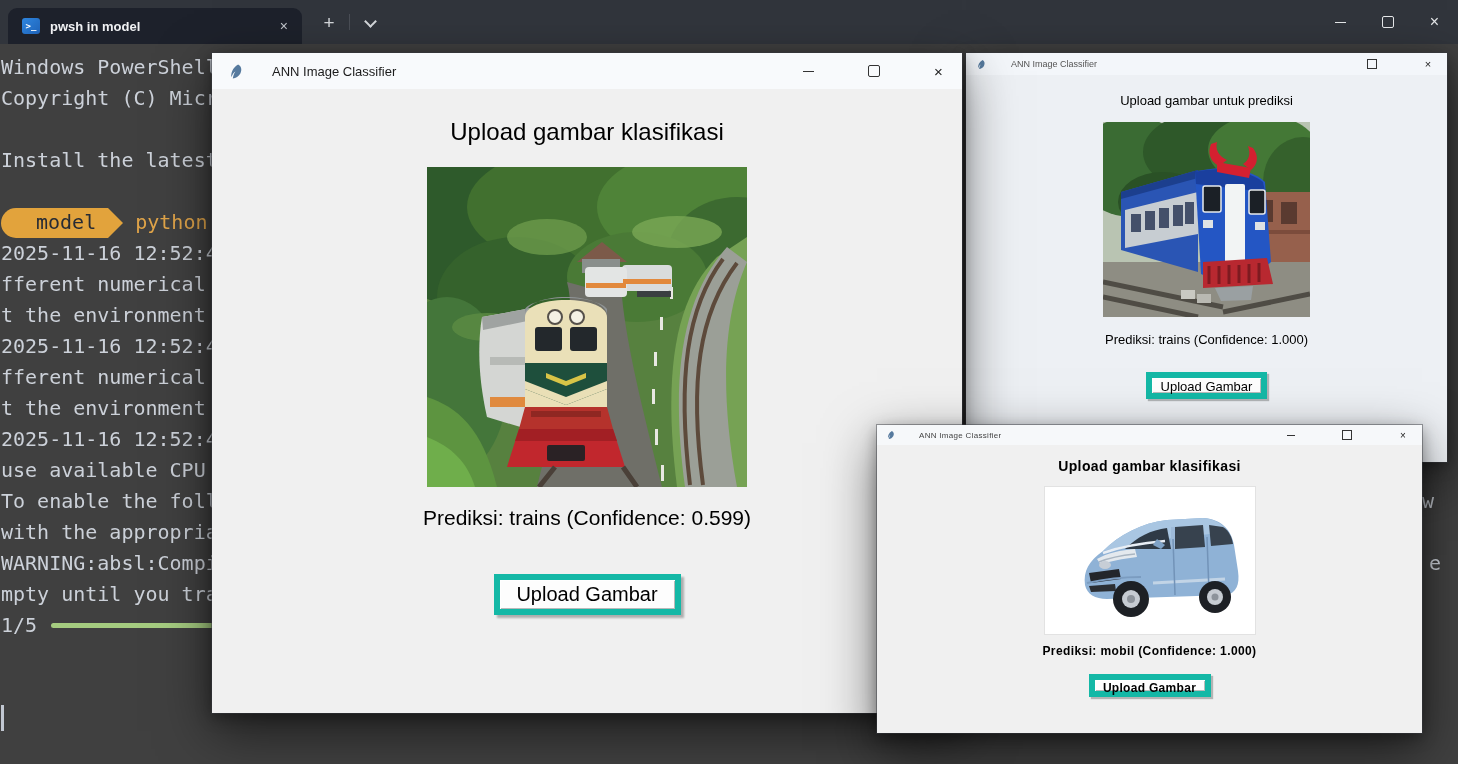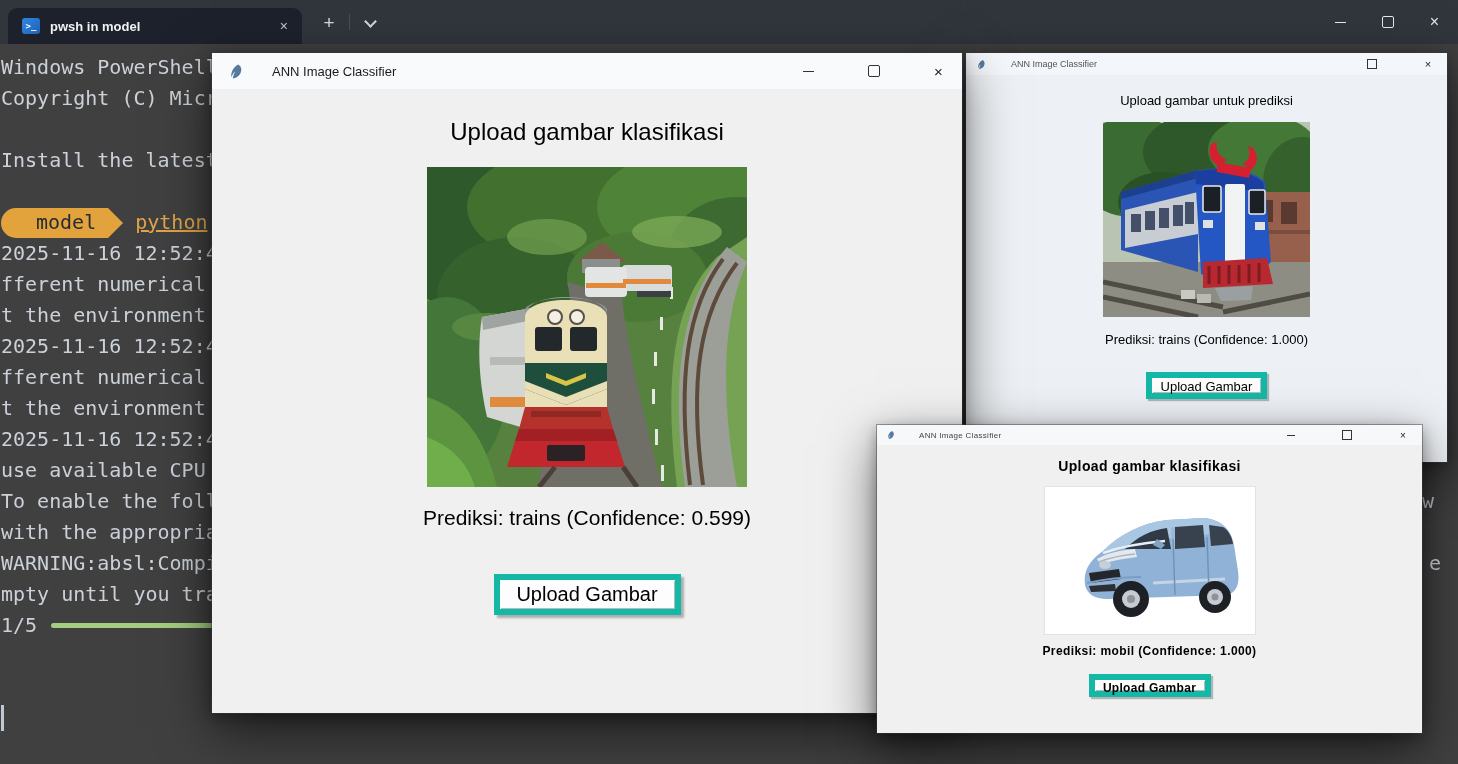--- a/index.html
+++ b/index.html
@@ -42,21 +42,21 @@
   .prompt-line { display:flex; align-items:center; }
   .p-badge {
     position:relative; height:30px; display:inline-flex; align-items:center;
     background:#e2a33c; color:#272b34; border-radius:15px 0 0 15px;
     padding:0 12px 0 35px; margin-right:27px;
   }
   .p-badge::after {
     content:""; position:absolute; left:100%; top:0;
     border-left:15px solid #e2a33c; border-top:15px solid transparent; border-bottom:15px solid transparent;
   }
-  .p-cmd { color:#e0a449;text-decoration:underline; }
+  .p-cmd { color:#e0a449; }
   .p-arg { color:#cdd2da; margin-left:12px; }
   .progress-line { display:flex; align-items:center; }
   .progress-bar { display:inline-block; width:400px; height:5px; background:#a5cc80; border-radius:3px; margin-left:14px; }
   .cursor-line { }
   .t-cursor { width:3px; height:26px; background:#c2c8d2; margin-top:2px; }
   .edge-frag { position:absolute; font-family:"DejaVu Sans Mono","Liberation Mono",monospace; font-size:20px; line-height:31px; color:#ccd1d9; }
 
   
   .win {
     position:absolute; background:#f0f0f0;

